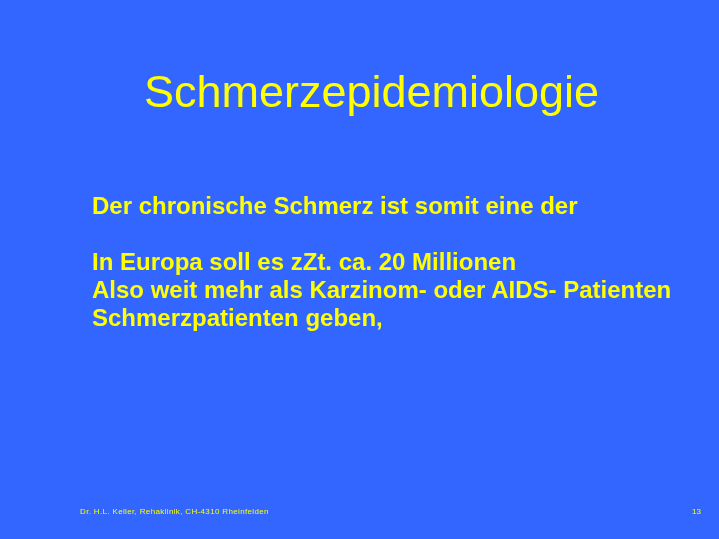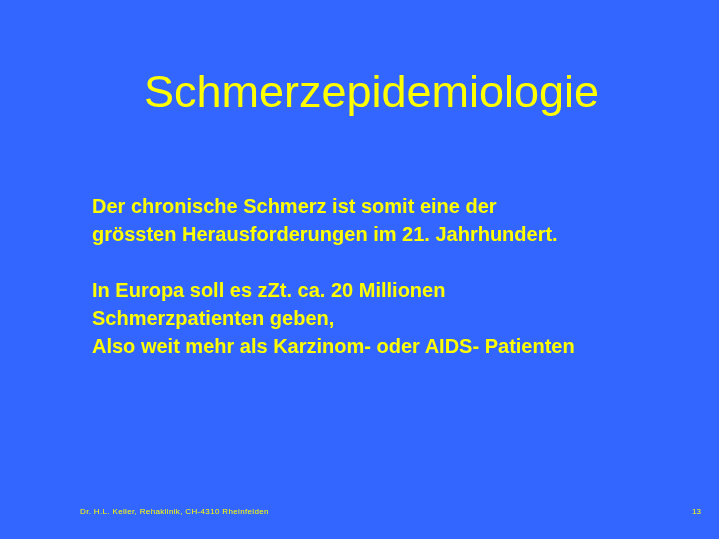--- a/index.html
+++ b/index.html
@@ -34,21 +34,21 @@
     letter-spacing: 0px;
     white-space: nowrap;
   }
   #body-block {
     position: absolute;
     left: 92px;
     top: 192px;
     width: 610px;
     color: #ffff00;
     font-family: "Liberation Sans", sans-serif;
-    font-size: 20px;
+    font-size: 24px;
     font-weight: bold;
     line-height: 28px;
   }
   .para {
     margin: 0;
     padding: 0;
   }
   .para-line {
     display: block;
     white-space: nowrap;
@@ -87,29 +87,28 @@
 <body>
 
 <div id="slide">
 
   <div id="slide-title">Schmerzepidemiologie</div>
 
   <div id="body-block">
 
     <div class="para">
       <span class="para-line">Der chronische Schmerz ist somit eine der</span>
-      <span class="para-line">grössten Herausforderungen im 21. Jahrhundert.</span>
     </div>
 
     <span class="para-gap"></span>
 
     <div class="para">
       <span class="para-line">In Europa soll es zZt. ca. 20 Millionen</span>
+      <span class="para-line">Also weit mehr als Karzinom- oder AIDS- Patienten</span>
       <span class="para-line">Schmerzpatienten geben,</span>
-      <span class="para-line">Also weit mehr als Karzinom- oder AIDS- Patienten</span>
     </div>
 
   </div>
 
   <div id="footer-note">Dr. H.L. Keller, Rehaklinik, CH-4310 Rheinfelden</div>
 
   <div id="page-number">13</div>
 
 </div>
 

